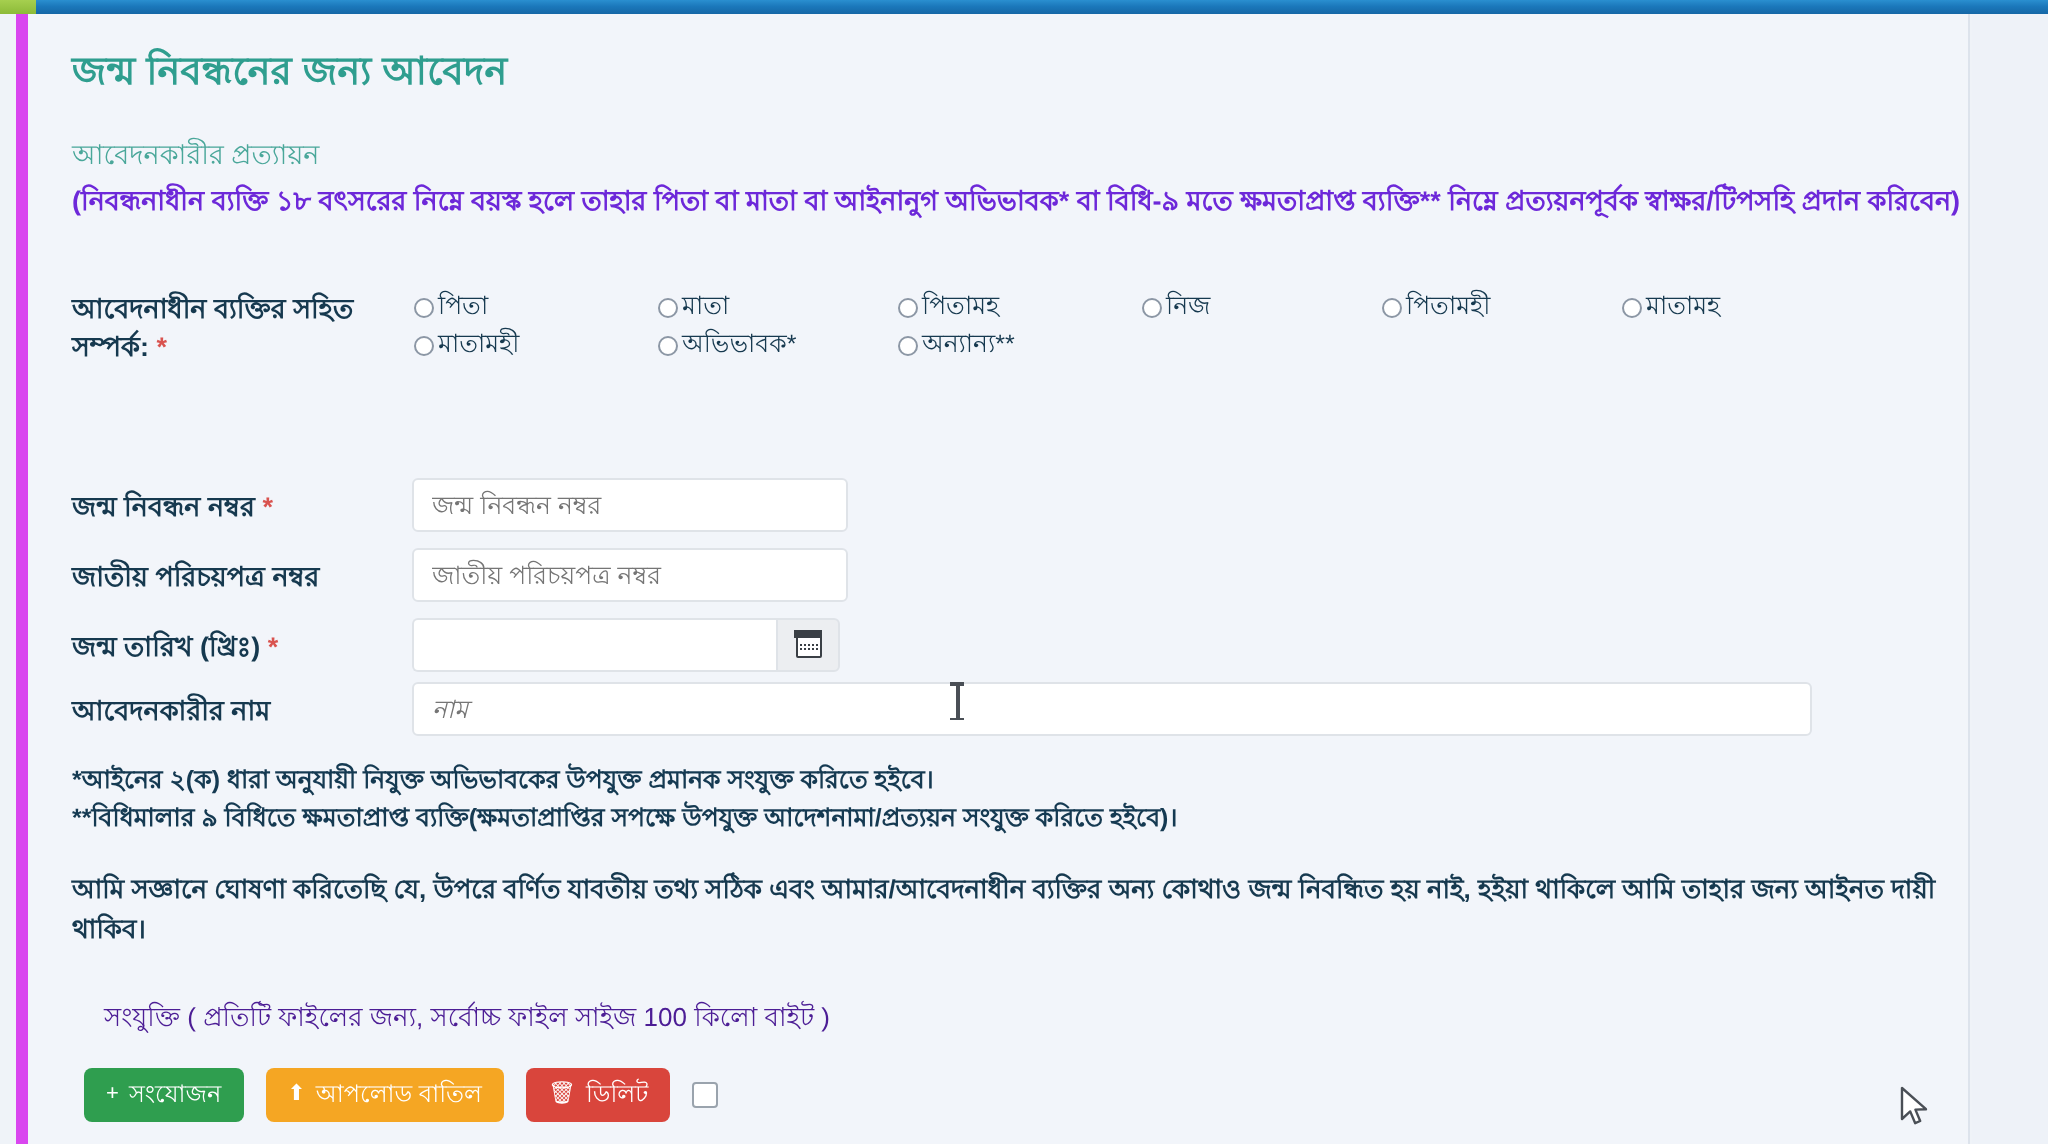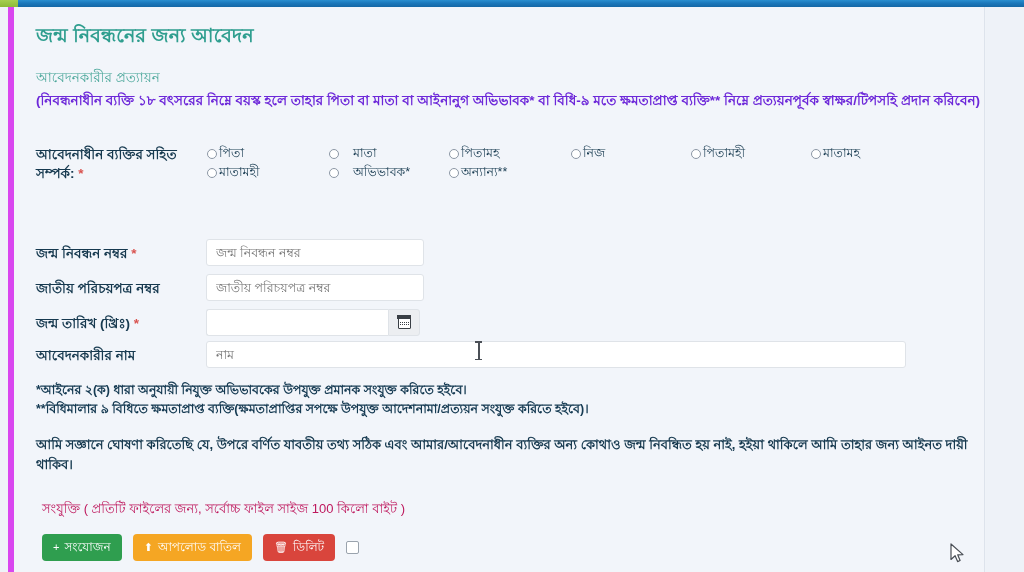--- a/index.html
+++ b/index.html
@@ -142,21 +142,21 @@
     width: 10px;
     height: 10px;
     border: 1px solid #8c97a5;
     border-radius: 50%;
     background: #fff;
     margin-right: 2px;
     flex: none;
     box-sizing: border-box;
   }
   .c0 { width: 122px; }
-  .c1 { width: 120px; gap: 12px; }
+  .c1 { width: 120px; }
   .c2 { width: 120px; }
   .c3 { width: 122px; }
   .c4 { width: 120px; }
   .c5 { width: 120px; }
 
   
   .frow {
     position: absolute;
     left: 22px;
     height: 30px;
@@ -188,21 +188,21 @@
     outline: none;
   }
   #row-brn   { top: 232px; width: 820px; }
   #row-nid   { top: 267px; width: 820px; text-decoration: underline; }
   #row-dob   { top: 302px; width: 820px; }
   #row-name  { top: 334px; width: 870px; }
 
   #input-brn  { width: 218px; }
   #input-nid  { width: 218px; }
   #input-dob  { width: 182px; border-right: none; border-radius: 3px 0 0 3px; }
-  #input-name { width: 700px; }
+  #input-name { width: 700px; font-style: italic; }
 
   #dob-cal-btn {
     position: absolute;
     left: 352px;
     top: 0;
     width: 32px;
     height: 27px;
     box-sizing: border-box;
     background: #eceef1;
     border: 1px solid #dfe3e8;
@@ -284,24 +284,24 @@
     top: 428px;
     width: 940px;
     font-size: 13px;
     font-weight: bold;
     color: #16394f;
     line-height: 20px;
   }
 
   .attach-head {
     position: absolute;
-    left: 28px;
+    left: 38px;
     top: 492px;
     font-size: 13px;
-    color: #be185d;
+    color: #4c1d95;
     white-space: nowrap;
     text-align: center;
   }
 
   
   #btnbar {
     position: absolute;
     left: 28px;
     top: 527px;
     display: flex;

